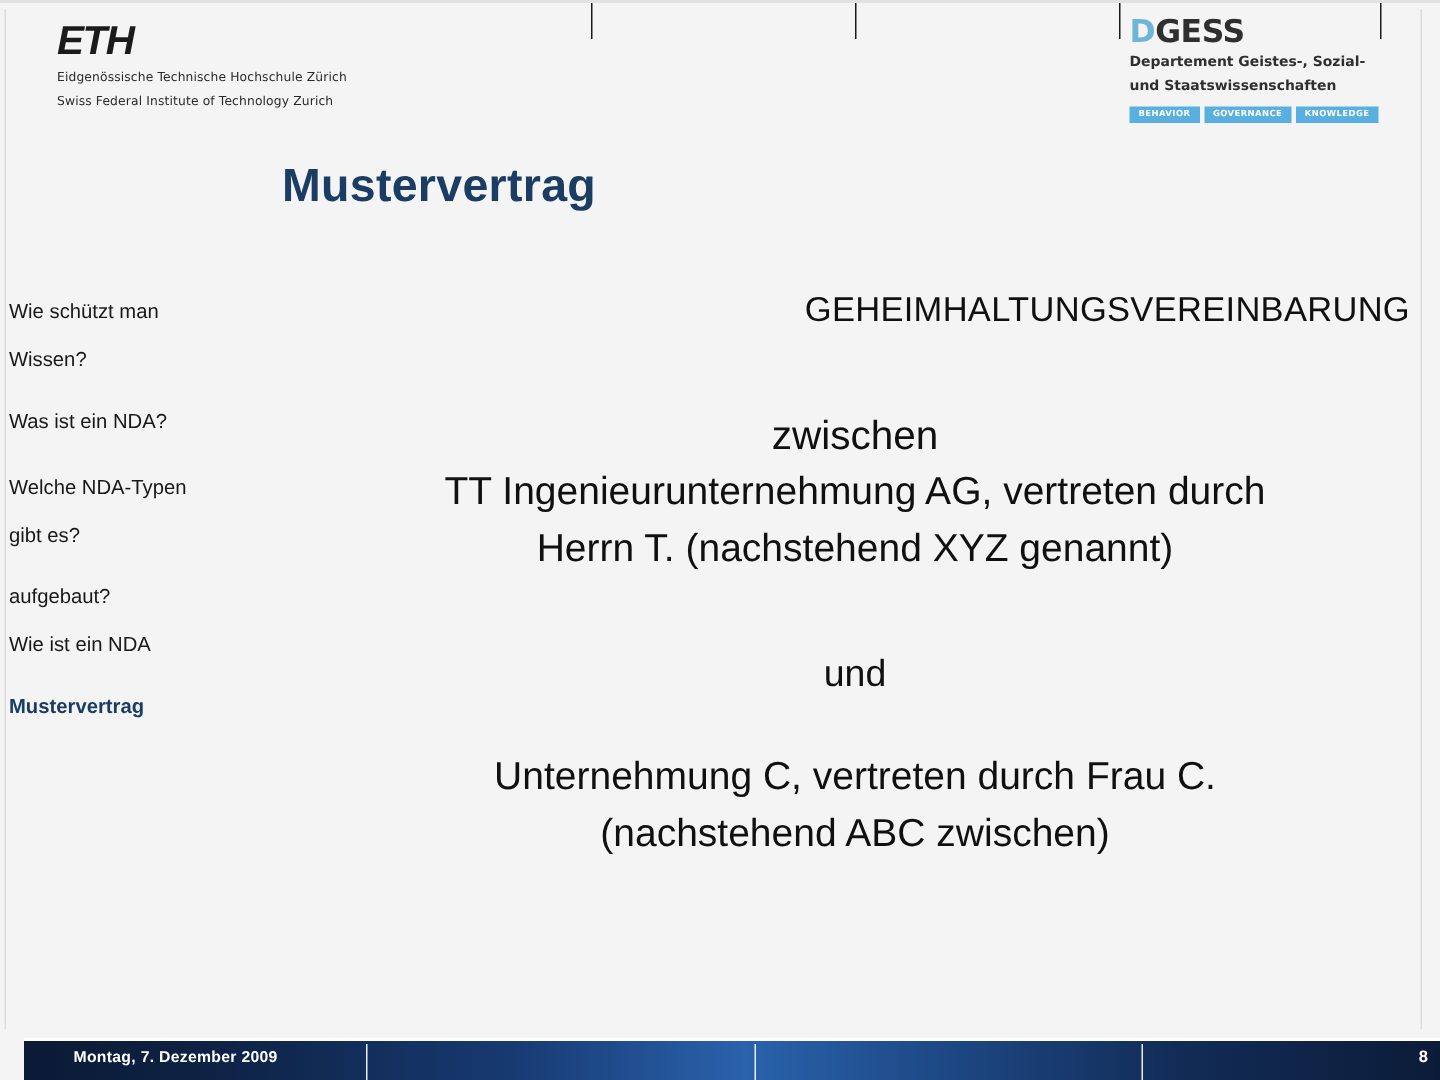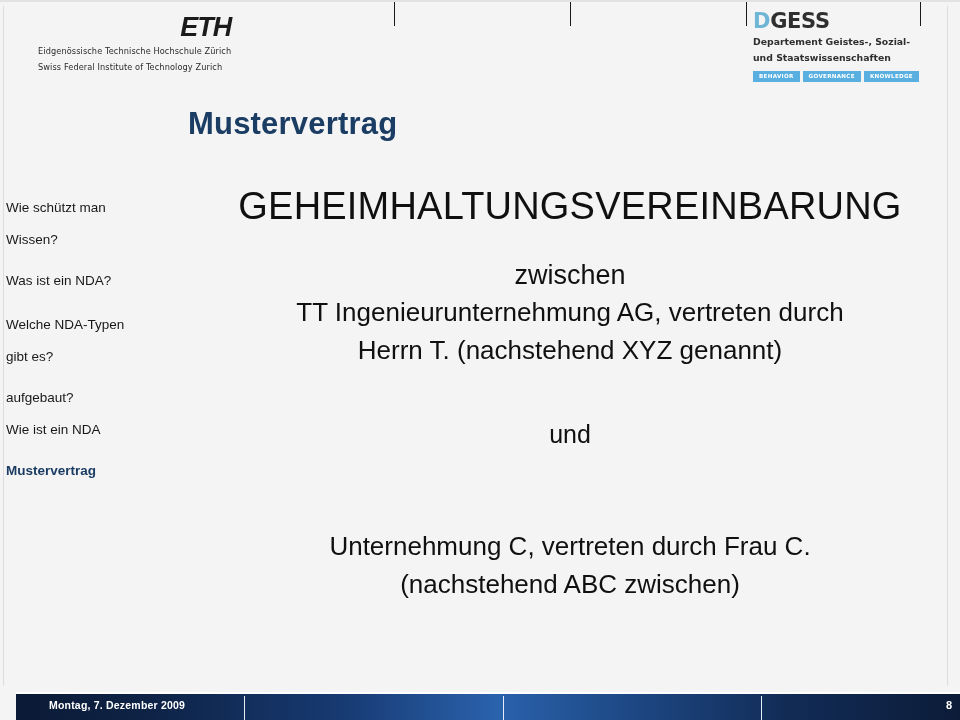--- a/index.html
+++ b/index.html
@@ -58,21 +58,20 @@
     left: 38px; top: 14px;
   }
   .eth-word {
     font-family: "Liberation Sans", sans-serif;
     font-weight: bold;
     font-style: italic;
     font-size: 27px;
     letter-spacing: -1px;
     color: #1b1b1b;
     line-height: 1;
-    text-align: right;
   }
   .eth-sub {
     margin-top: 5px;
     font-family: "DejaVu Sans", sans-serif;
     font-size: 8.2px;
     line-height: 11px;
     color: #2b2b2b;
     letter-spacing: 0.1px;
     white-space: nowrap;
   }
@@ -151,40 +150,41 @@
   
   .contract {
     position: absolute;
     left: 200px; top: 185px;
     width: 740px;
     text-align: center;
     color: #101010;
     font-family: "Liberation Sans", sans-serif;
   }
   .c-heading {
-    font-size: 38px;
+    font-size: 23px;
     line-height: 42px;
     letter-spacing: 0.2px;
+    text-align: right;
   }
   .c-zwischen {
-    margin-top: 30px;
+    margin-top: 45px;
     font-size: 27px;
     line-height: 36px;
   }
   .c-party-a {
     font-size: 26px;
     line-height: 38px;
   }
   .c-und {
     margin-top: 48px;
     font-size: 25px;
     line-height: 34px;
   }
   .c-party-b {
-    margin-top: 76px;
+    margin-top: 32px;
     font-size: 26px;
     line-height: 38px;
   }
   .c-line { display: block; }
 
   
   .footer {
     position: absolute;
     left: 16px; bottom: 0;
     width: 960px; height: 26px;

